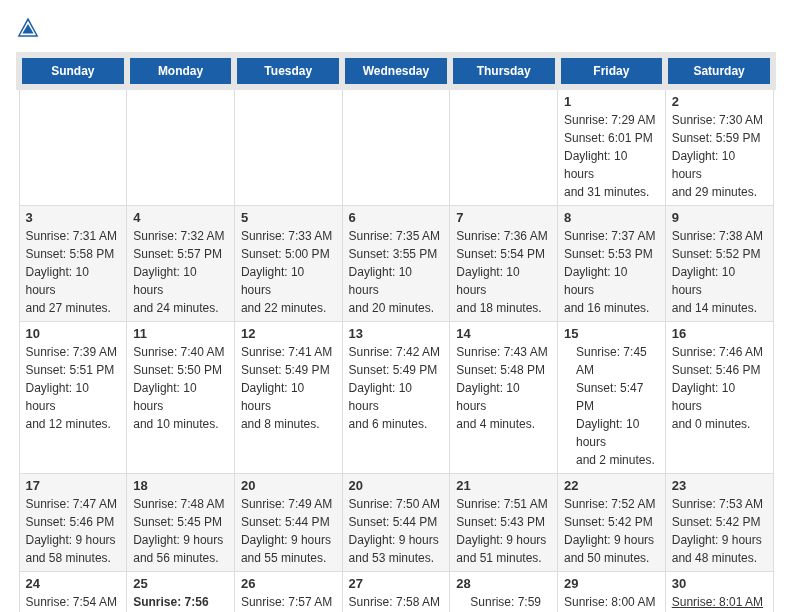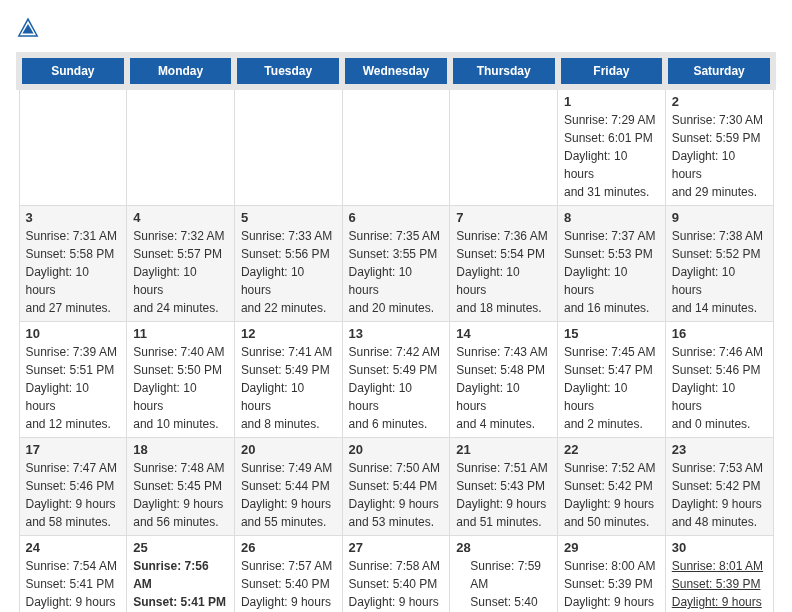--- a/index.html
+++ b/index.html
@@ -155,21 +155,21 @@
         <td>
           <div class="day-num">4</div>
           <div class="day-info" style="white-space: pre-line;">Sunrise: 7:32 AM
 Sunset: 5:57 PM
 Daylight: 10 hours
 and 24 minutes.</div>
         </td>
         <td>
           <div class="day-num">5</div>
           <div class="day-info" style="white-space: pre-line;">Sunrise: 7:33 AM
-Sunset: 5:56 PM
+Sunset: 5:00 PM
 Daylight: 10 hours
 and 22 minutes.</div>
         </td>
         <td>
           <div class="day-num">6</div>
           <div class="day-info" style="white-space: pre-line;">Sunrise: 7:35 AM
 Sunset: 3:55 PM
 Daylight: 10 hours
 and 20 minutes.</div>
         </td>
@@ -226,21 +226,21 @@
         </td>
         <td>
           <div class="day-num">14</div>
           <div class="day-info" style="white-space: pre-line;">Sunrise: 7:43 AM
 Sunset: 5:48 PM
 Daylight: 10 hours
 and 4 minutes.</div>
         </td>
         <td>
           <div class="day-num">15</div>
-          <div class="day-info" style="white-space: pre-line;">Sunrise: 7:45 AM
+          <div class="day-info" style="white-space: pre-line; margin-left: 12px;">Sunrise: 7:45 AM
 Sunset: 5:47 PM
 Daylight: 10 hours
 and 2 minutes.</div>
         </td>
         <td>
           <div class="day-num">16</div>
           <div class="day-info" style="white-space: pre-line;">Sunrise: 7:46 AM
 Sunset: 5:46 PM
 Daylight: 10 hours
 and 0 minutes.</div>

